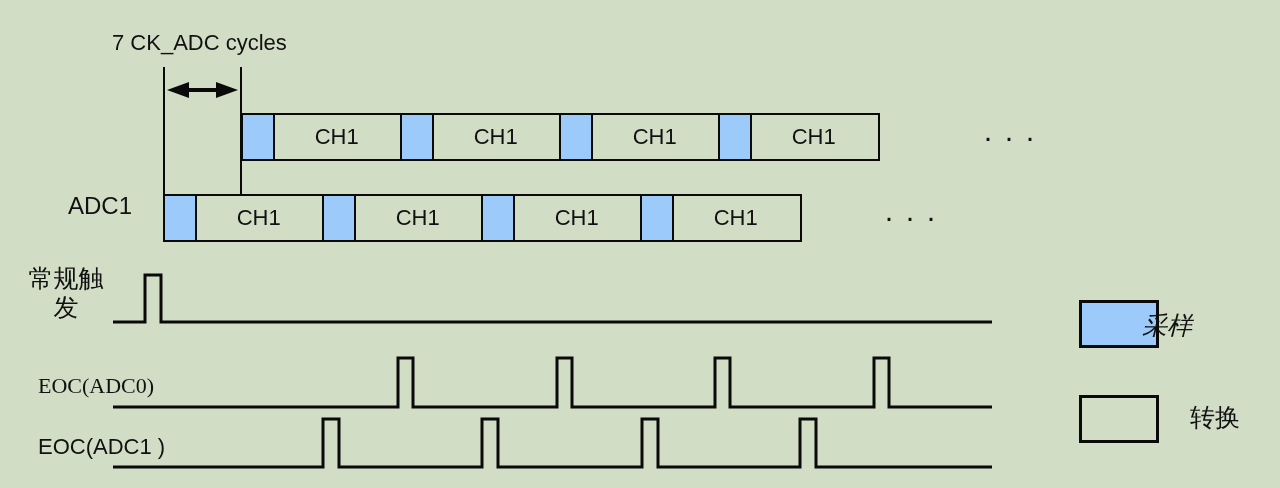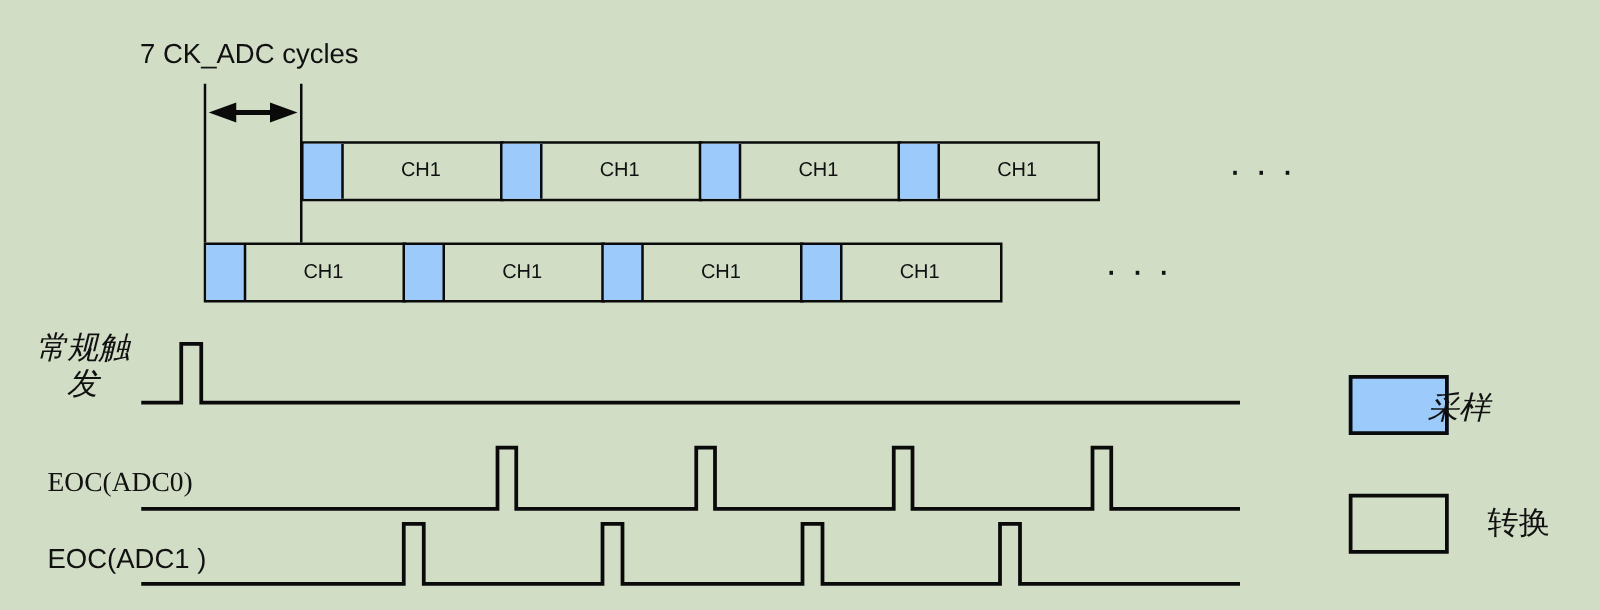--- a/index.html
+++ b/index.html
@@ -10,26 +10,26 @@
     overflow:hidden;
     font-family:"Liberation Sans","DejaVu Sans",sans-serif;
     color:#111;
   }
   .abs{position:absolute;}
   #dim-label{left:112px;top:30px;font-size:22px;letter-spacing:0px;white-space:nowrap;}
   #wave-svg{left:0;top:0;width:1280px;height:488px;}
   .rowseq{position:absolute;}
   .cycle{position:absolute;top:0;box-sizing:border-box;border:2.5px solid var(--line,#0a0a0a);background:transparent;}
   .sample{position:absolute;left:0;top:0;bottom:0;background:var(--sample,#9ccafa);border-right:2.5px solid var(--line,#0a0a0a);}
-  .convlabel{position:absolute;top:0;bottom:0;right:0;display:flex;align-items:center;justify-content:center;font-size:16px;}
+  .convlabel{position:absolute;top:0;bottom:0;right:0;display:flex;align-items:center;justify-content:center;font-size:22px;}
   .rowlabel{width:92px;text-align:right;font-size:24px;white-space:nowrap;}
   #lbl-adc0{left:40px;top:127px;}
   #lbl-adc1{left:40px;top:192px;}
   .cjk{font-family:"Liberation Serif","DejaVu Serif",serif;font-size:25px;}
-  #lbl-trigger{left:26px;top:264px;width:80px;text-align:center;line-height:29px;font-style:italic;}
+  #lbl-trigger{left:26px;top:264px;width:80px;text-align:center;line-height:29px;}
   #lbl-eoc0{left:38px;top:373px;font-size:22px;white-space:nowrap;font-family:Liberation Serif, serif;}
   #lbl-eoc1{left:38px;top:434px;font-size:22px;white-space:nowrap;}
   .dots{font-size:30px;letter-spacing:11px;line-height:30px;white-space:nowrap;}
   #dots-adc0{left:983px;top:122px;}
   #dots-adc1{left:884px;top:202px;}
   .swatch{width:80px;height:48px;box-sizing:border-box;border:3px solid var(--line,#0a0a0a);}
   #legend-sample-swatch{left:1079px;top:300px;background:var(--sample,#9ccafa);}
   #legend-conv-swatch{left:1079px;top:395px;background:transparent;}
   #legend-sample-label{left:1142px;top:309px;font-style:italic;}
   #legend-conv-label{left:1190px;top:401px;}
@@ -45,20 +45,21 @@
       <path d="M113,467H323V419H339V467H482V419H498V467H642V419H658V467H800V419H816V467H992" fill="none" stroke="#0a0a0a" stroke-width="3"></path>
       <path d="M164,67V194" fill="none" stroke="#0a0a0a" stroke-width="2"></path>
       <path d="M241,67V194" fill="none" stroke="#0a0a0a" stroke-width="2"></path>
       <path d="M184,90H221" fill="none" stroke="#0a0a0a" stroke-width="4"></path>
       <polygon points="167,90 189,82 189,98" fill="#0a0a0a"></polygon>
       <polygon points="238,90 216,82 216,98" fill="#0a0a0a"></polygon>
     </svg>
 
   <span id="dim-label" class="abs">7 CK_ADC cycles</span>
 
+  <span id="lbl-adc1" class="abs rowlabel">ADC1</span>
 
   <div class="rowseq" style="left: 241px; top: 113px; width: 639px; height: 48px;">
       <div class="cycle" style="left: 0px; width: 161.5px; height: 48px;">
         <div class="sample" style="width: 30px;"></div>
         <span class="convlabel" style="left: 30px;">CH1</span>
       </div>
       <div class="cycle" style="left: 159px; width: 161.5px; height: 48px;">
         <div class="sample" style="width: 30px;"></div>
         <span class="convlabel" style="left: 30px;">CH1</span>
       </div>

